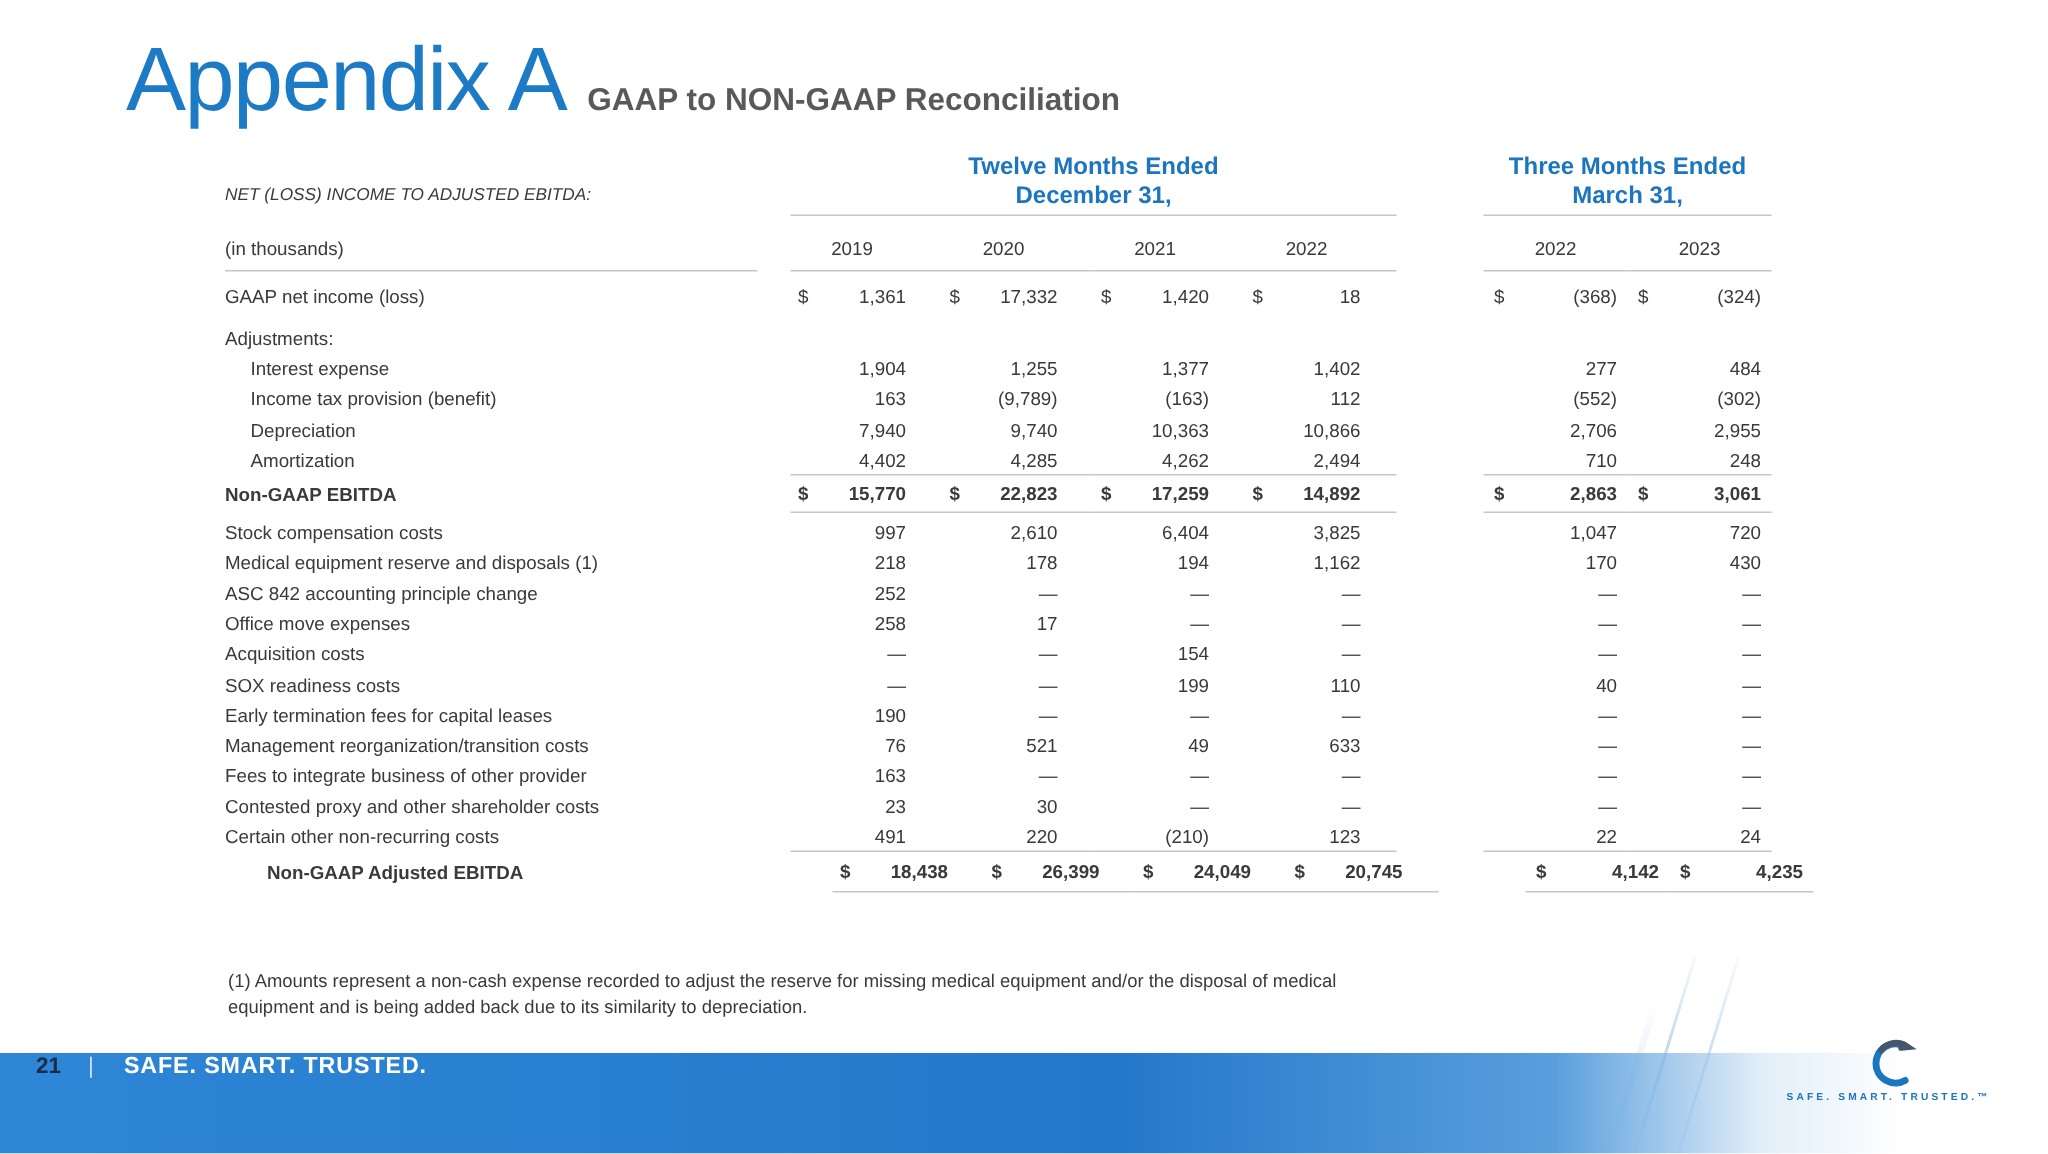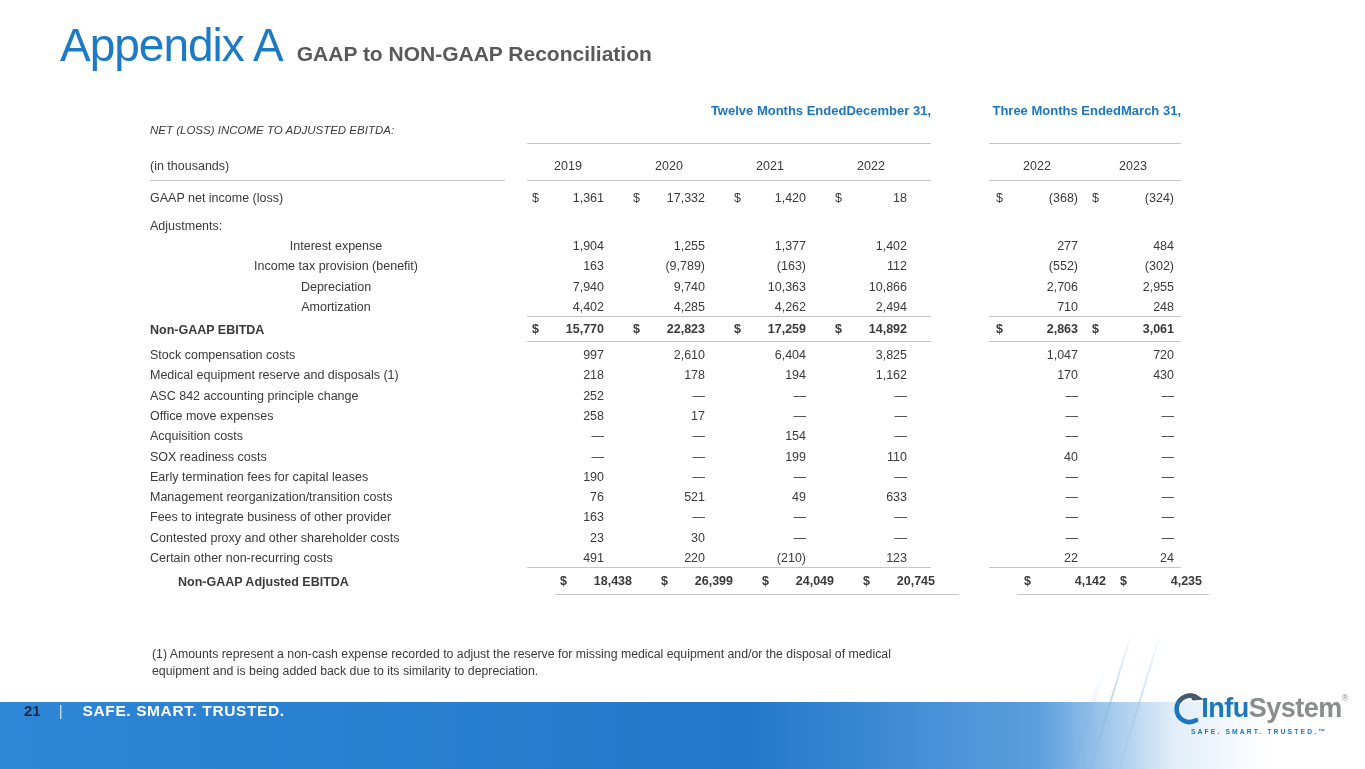--- a/index.html
+++ b/index.html
@@ -14,55 +14,55 @@
   }
   *{margin:0;padding:0;box-sizing:border-box;}
   html,body{width:1365px;height:769px;overflow:hidden;}
   body{
     font-family:"Liberation Sans","DejaVu Sans",sans-serif;
     background:#ffffff;color:var(--text);position:relative;
   }
 
   
   .title-block{position:absolute;left:60px;top:18px;display:flex;align-items:baseline;gap:14px;}
-  .title{font-size:46px;font-weight:400;color:var(--title-blue);letter-spacing:-1px;}
+  .title{font-size:60px;font-weight:400;color:var(--title-blue);letter-spacing:-1px;margin-left:24px;}
   .subtitle{font-size:21px;font-weight:700;color:var(--subtitle);}
 
   
   .tbl{position:absolute;left:150px;top:104px;width:1034px;font-size:12.5px;}
   .row{display:flex;align-items:center;height:20.3px;}
   .c-label{width:355px;margin-right:22px;flex:none;}
   .c-gap{width:58px;flex:none;}
   .c-val{width:101px;flex:none;display:flex;justify-content:space-between;align-items:center;
          padding:0 24px 0 5px;height:100%;}
   .g2 .c-val, .c-val.v2{width:96px;padding:0 7px 0 7px;}
   .num{white-space:nowrap;}
   .cur{white-space:nowrap;}
 
   
   .hdr-row1{height:40px;align-items:flex-end;}
   .caption{font-style:italic;font-size:11.5px;padding-bottom:8px;}
-  .grp{width:404px;flex:none;text-align:center;color:var(--blue);font-weight:700;font-size:13px;
+  .grp{width:404px;flex:none;text-align:center;color:var(--blue);font-weight:700;font-size:16px;
        line-height:1.15;border-bottom:1px solid var(--rule);padding-bottom:3px;height:100%;
-       display:flex;flex-direction:row;justify-content:flex-end;}
+       display:flex;flex-direction:column;justify-content:flex-end;}
   .grp.g2{width:192px;text-align:center;}
   .hdr-row2{height:37px;align-items:flex-end;}
   .units{padding-bottom:7px;border-bottom:1px solid var(--rule);height:100%;display:flex;align-items:flex-end;}
   .year-cell{width:101px;flex:none;text-align:center;padding:0 24px 7px 5px;border-bottom:1px solid var(--rule);
              height:100%;display:flex;align-items:flex-end;justify-content:center;}
   .year-cell.v2{width:96px;padding:0 7px 7px 7px;}
 
   
   .r-first{height:28px;padding-top:6px;}
   .r-plain2{height:27px;padding-top:6px;}
   .r-after-total{height:23px;padding-top:3px;}
   .r-total{height:25px;font-weight:700;}
   .r-total-last{height:27px;font-weight:700;margin-left:28px;}
   .rule-below .c-val{border-bottom:1px solid var(--rule);}
-  .indent .c-label{padding-left:17px;text-align:center;}
+  .indent .c-label{padding-left:17px;}
 
   
   .footnote{position:absolute;left:152px;top:646px;width:748px;font-size:12.3px;line-height:1.42;color:var(--text);}
 
   
   .footer-bar{position:absolute;left:0;top:702px;width:1365px;height:67px;
     background:linear-gradient(90deg, var(--footer-blue1) 0%, var(--footer-blue2) 55%, #5a9fdd 76%, rgba(190,216,240,0.45) 86%, rgba(255,255,255,0) 93%);
     display:flex;align-items:flex-start;}
   .page-num{color:#1a2c48;font-size:15px;font-weight:700;margin-left:24px;}
   .footer-divider{color:#cfe2f6;font-size:15px;margin-left:18px;font-weight:400;}
@@ -666,16 +666,15 @@
   <div class="footer-divider">|</div>
   <div class="footer-tagline">SAFE. SMART. TRUSTED.</div>
 </div>
 
 <div class="logo">
   <div class="logo-main">
     <svg class="logo-swoosh" viewBox="0 0 44 44">
       <path d="M 31 9 A 15.5 15.5 0 1 0 31 36" stroke="#1b76bf" stroke-width="5.5" fill="none" stroke-linecap="round"></path>
       <path d="M 12 12 A 15.5 15.5 0 0 1 30 7.5 L 33 9.5 L 28 10" stroke="#45586b" stroke-width="5" fill="none" stroke-linecap="round"></path>
     </svg>
-    <div class="logo-text"><span class="logo-infu">Infu</span><span class="logo-system">System</span><span class="logo-reg">®</span></div>
   </div>
   <div class="logo-tagline">SAFE. SMART. TRUSTED.™</div>
 </div>
 
 </body></html>

